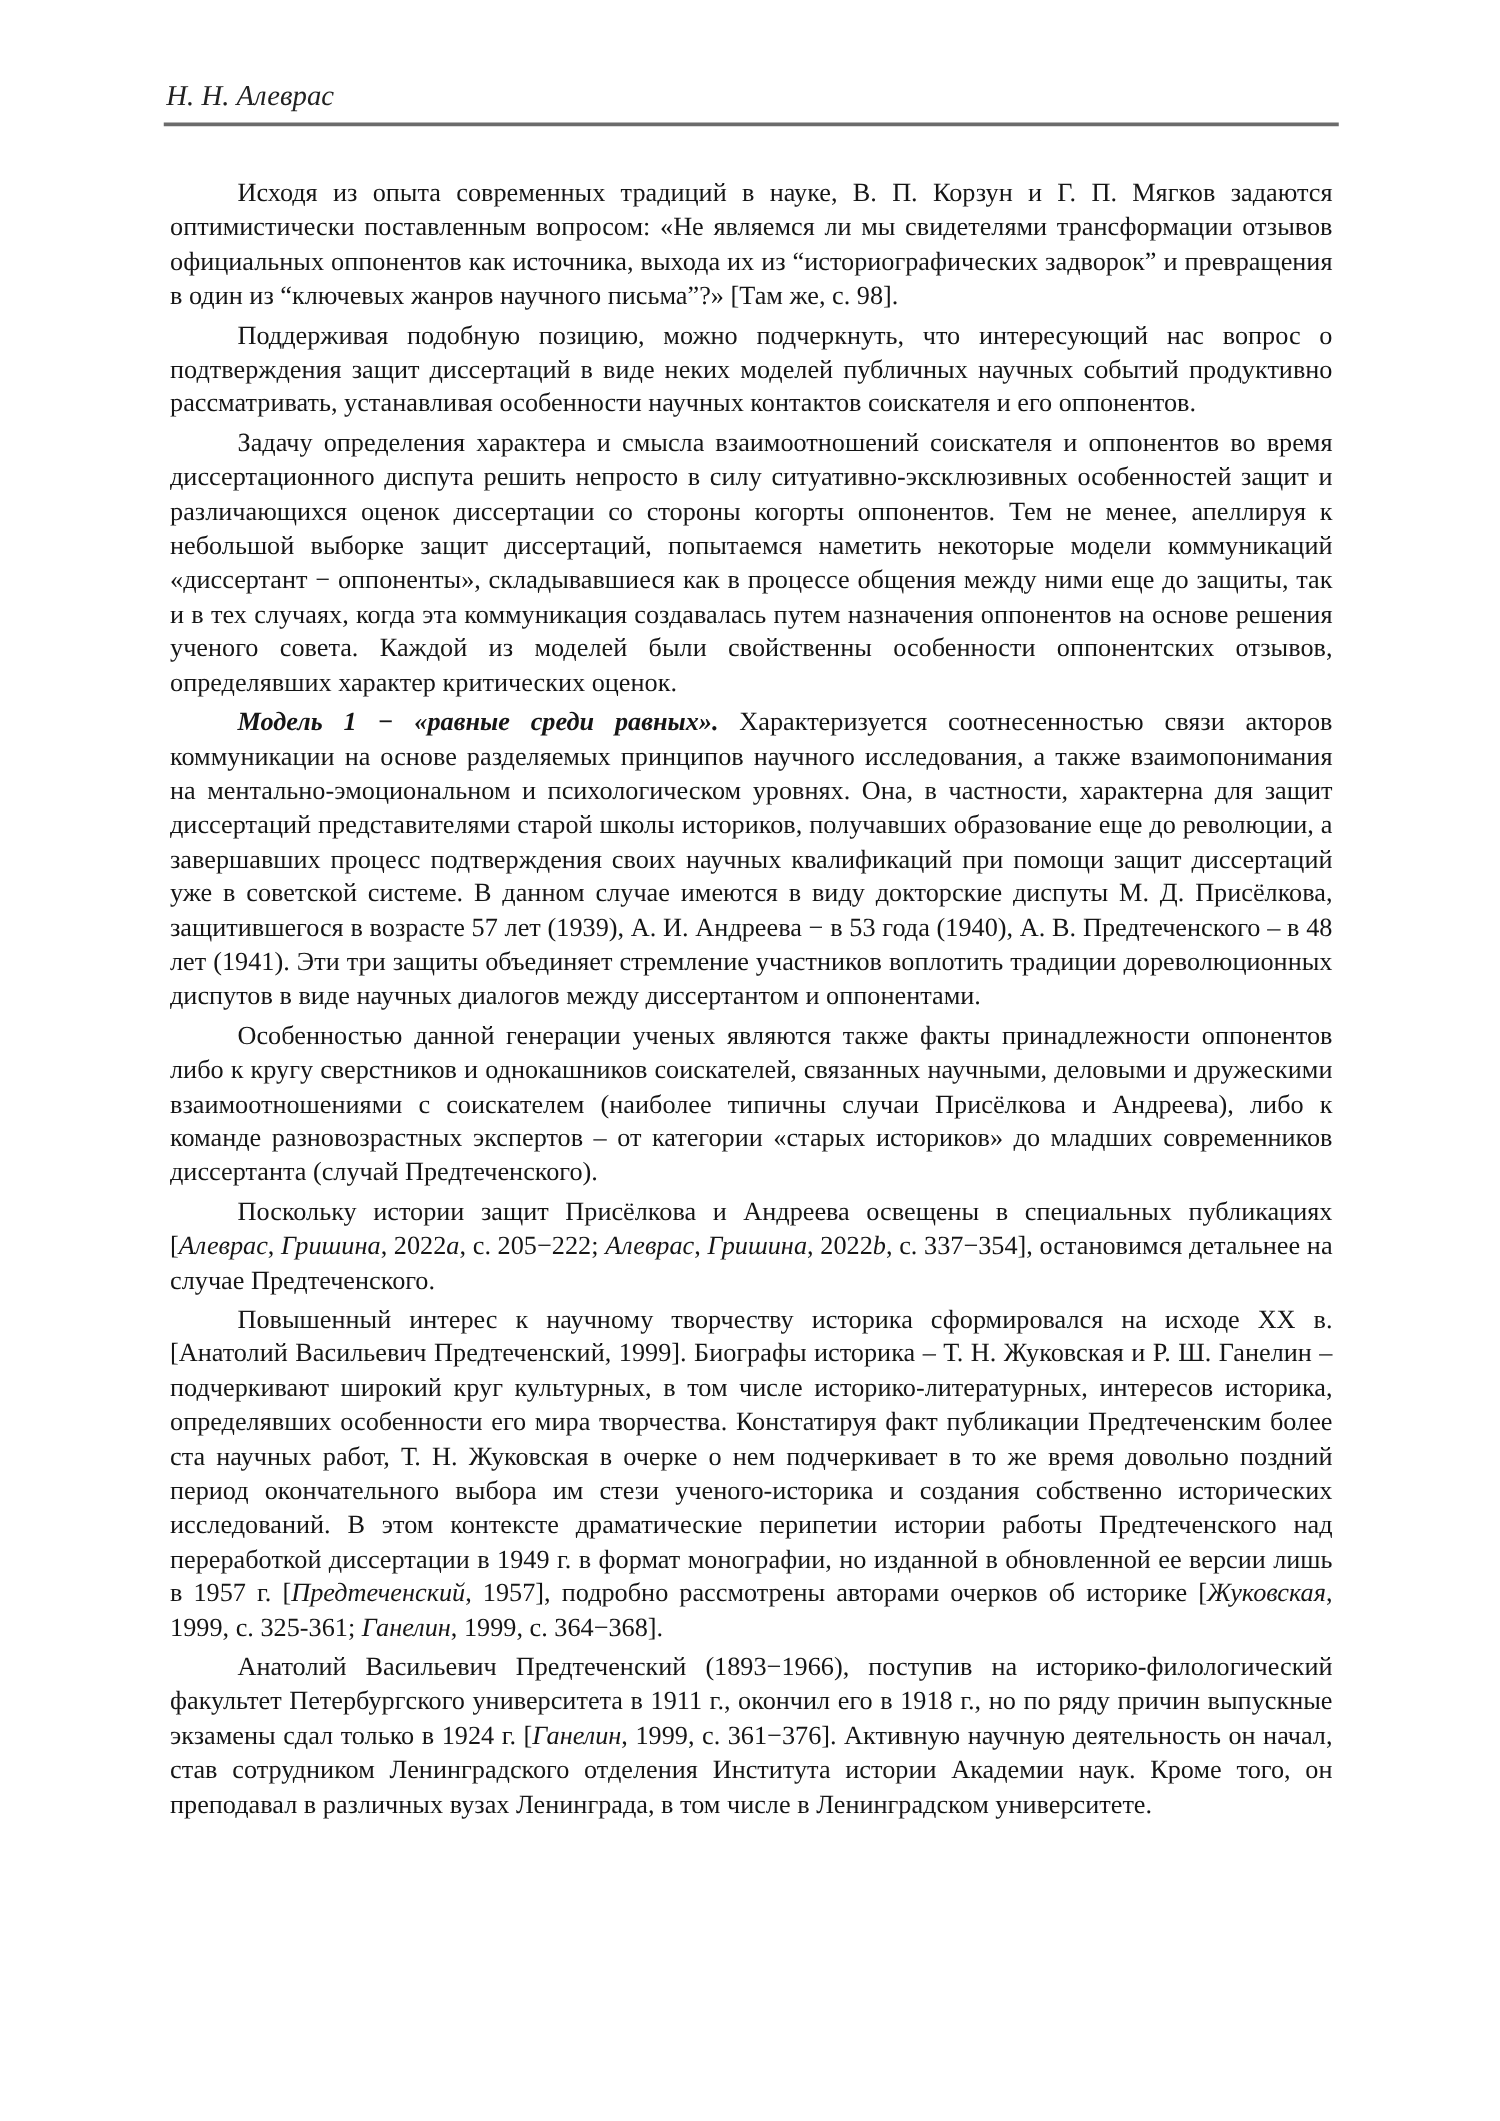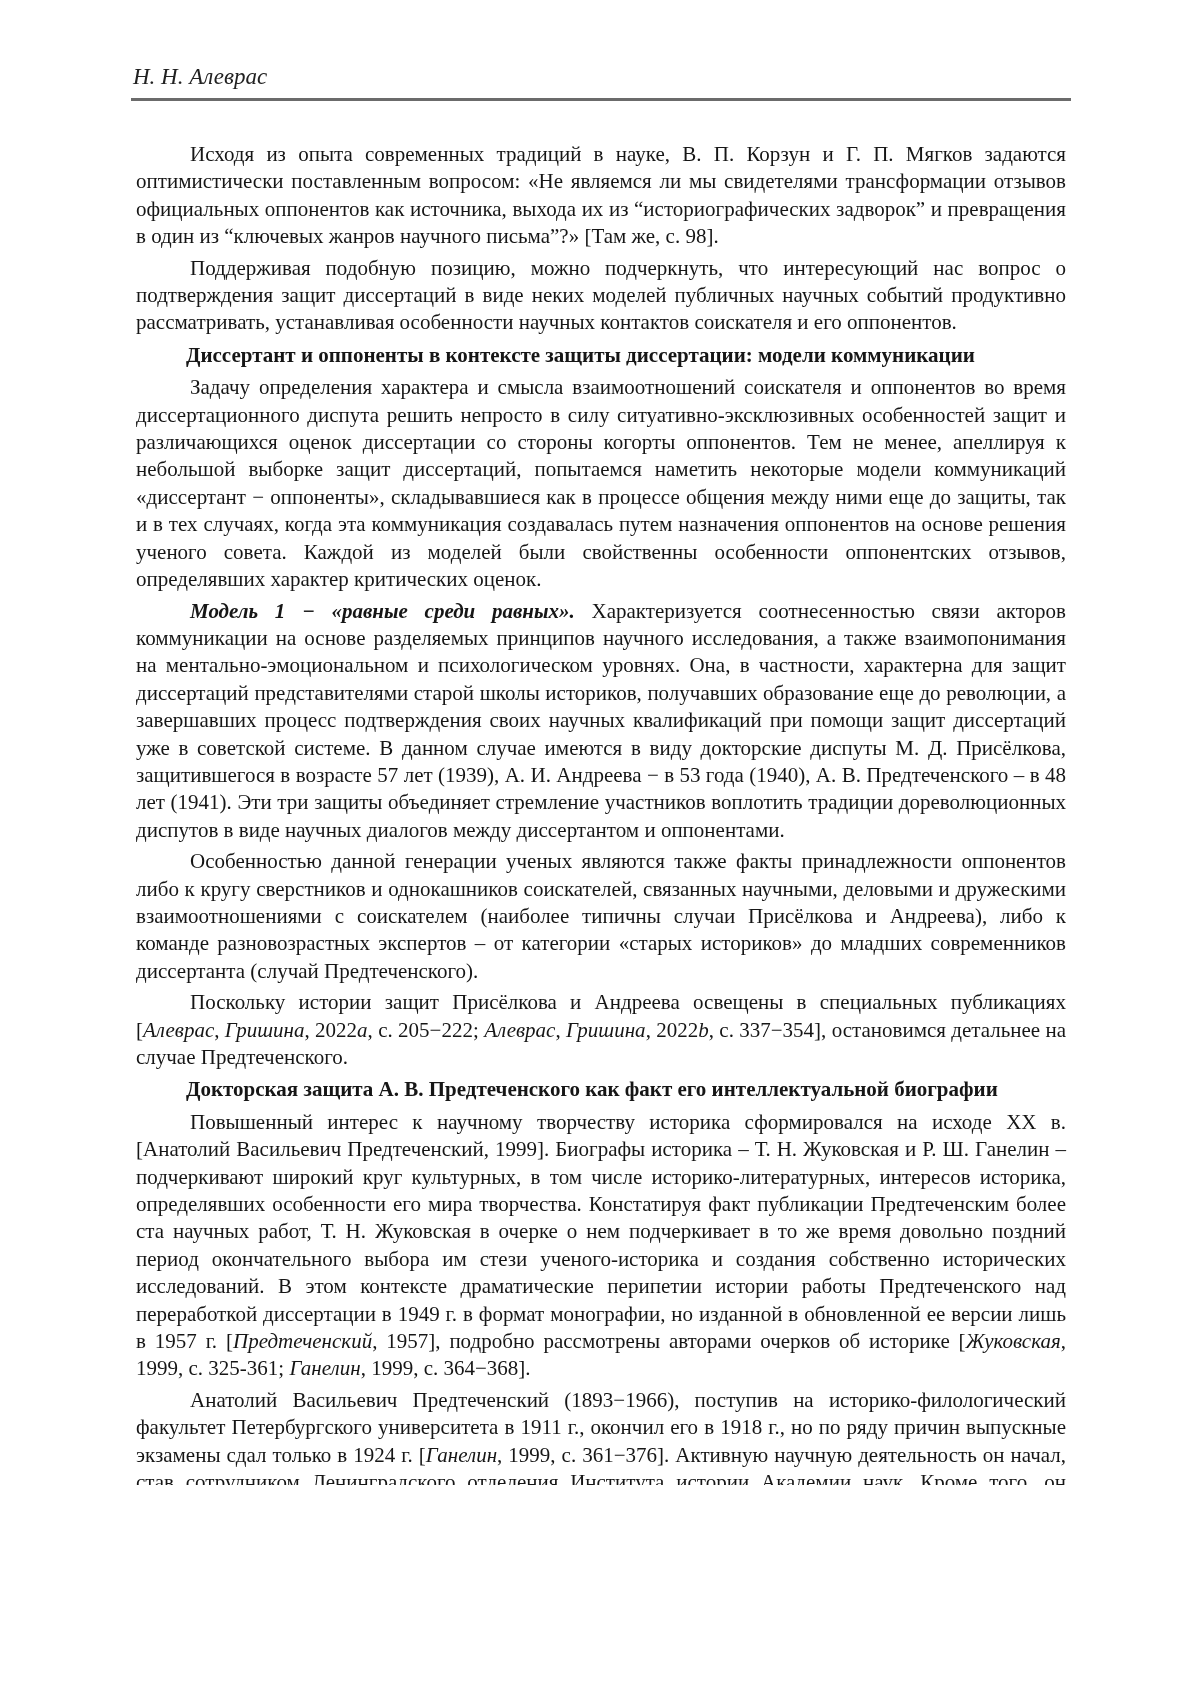--- a/index.html
+++ b/index.html
@@ -71,22 +71,20 @@
 </style>
 </head>
 <body>
 
 <div class="page">
   <div class="running-header">Н. Н. Алеврас</div>
   <div class="header-rule"></div>
   <main class="body-text">
       <p class="para"><span class="run-n">Исходя из опыта современных традиций в науке, В. П. Корзун и Г. П. Мягков задаются оптимистически поставленным вопросом: «Не являемся ли мы свидетелями трансформации отзывов официальных оппонентов как источника, выхода их из “историографических задворок” и превращения в один из “ключевых жанров научного письма”?» [Там же, с. 98].</span></p>
       <p class="para"><span class="run-n">Поддерживая подобную позицию, можно подчеркнуть, что интересующий нас вопрос о подтверждения защит диссертаций в виде неких моделей публичных научных событий продуктивно рассматривать, устанавливая особенности научных контактов соискателя и его оппонентов.</span></p>
-      <h2 class="heading"><span class="run-b">Диссертант и оппоненты в контексте защиты диссертации: модели коммуникации</span></h2>
       <p class="para"><span class="run-n">Задачу определения характера и смысла взаимоотношений соискателя и оппонентов во время диссертационного диспута решить непросто в силу ситуативно-эксклюзивных особенностей защит и различающихся оценок диссертации со стороны когорты оппонентов. Тем не менее, апеллируя к небольшой выборке защит диссертаций, попытаемся наметить некоторые модели коммуникаций «диссертант − оппоненты», складывавшиеся как в процессе общения между ними еще до защиты, так и в тех случаях, когда эта коммуникация создавалась путем назначения оппонентов на основе решения ученого совета. Каждой из моделей были свойственны особенности оппонентских отзывов, определявших характер критических оценок.</span></p>
       <p class="para"><span class="run-bi">Модель 1 − «равные среди равных».</span><span class="run-n"> Характеризуется соотнесенностью связи акторов коммуникации на основе разделяемых принципов научного исследования, а также взаимопонимания на ментально-эмоциональном и психологическом уровнях. Она, в частности, характерна для защит диссертаций представителями старой школы историков, получавших образование еще до революции, а завершавших процесс подтверждения своих научных квалификаций при помощи защит диссертаций уже в советской системе. В данном случае имеются в виду докторские диспуты М. Д. Присёлкова, защитившегося в возрасте 57 лет (1939), А. И. Андреева − в 53 года (1940), А. В. Предтеченского – в 48 лет (1941). Эти три защиты объединяет стремление участников воплотить традиции дореволюционных диспутов в виде научных диалогов между диссертантом и оппонентами.</span></p>
       <p class="para"><span class="run-n">Особенностью данной генерации ученых являются также факты принадлежности оппонентов либо к кругу сверстников и однокашников соискателей, связанных научными, деловыми и дружескими взаимоотношениями с соискателем (наиболее типичны случаи Присёлкова и Андреева), либо к команде разновозрастных экспертов – от категории «старых историков» до младших современников диссертанта (случай Предтеченского).</span></p>
       <p class="para"><span class="run-n">Поскольку истории защит Присёлкова и Андреева освещены в специальных публикациях [</span><span class="run-i">Алеврас</span><span class="run-n">, </span><span class="run-i">Гришина</span><span class="run-n">, 2022</span><span class="run-i">a</span><span class="run-n">, с. 205−222; </span><span class="run-i">Алеврас</span><span class="run-n">, </span><span class="run-i">Гришина</span><span class="run-n">, 2022</span><span class="run-i">b</span><span class="run-n">, с. 337−354], остановимся детальнее на случае Предтеченского.</span></p>
-      <h2 class="heading"><span class="run-b">Докторская защита А. В. Предтеченского как факт его интеллектуальной биографии</span></h2>
       <p class="para"><span class="run-n">Повышенный интерес к научному творчеству историка сформировался на исходе XX в. [Анатолий Васильевич Предтеченский, 1999]. Биографы историка – Т. Н. Жуковская и Р. Ш. Ганелин – подчеркивают широкий круг культурных, в том числе историко-литературных, интересов историка, определявших особенности его мира творчества. Констатируя факт публикации Предтеченским более ста научных работ, Т. Н. Жуковская в очерке о нем подчеркивает в то же время довольно поздний период окончательного выбора им стези ученого-историка и создания собственно исторических исследований. В этом контексте драматические перипетии истории работы Предтеченского над переработкой диссертации в 1949 г. в формат монографии, но изданной в обновленной ее версии лишь в 1957 г. [</span><span class="run-i">Предтеченский</span><span class="run-n">, 1957], подробно рассмотрены авторами очерков об историке [</span><span class="run-i">Жуковская</span><span class="run-n">, 1999, с. 325-361; </span><span class="run-i">Ганелин</span><span class="run-n">, 1999, с. 364−368].</span></p>
       <p class="para"><span class="run-n">Анатолий Васильевич Предтеченский (1893−1966), поступив на историко-филологический факультет Петербургского университета в 1911 г., окончил его в 1918 г., но по ряду причин выпускные экзамены сдал только в 1924 г. [</span><span class="run-i">Ганелин</span><span class="run-n">, 1999, с. 361−376]. Активную научную деятельность он начал, став сотрудником Ленинградского отделения Института истории Академии наук.  Кроме того, он преподавал в различных вузах Ленинграда, в том числе в Ленинградском университете.</span></p>
     </main>
 </div>
 
 </body></html>

